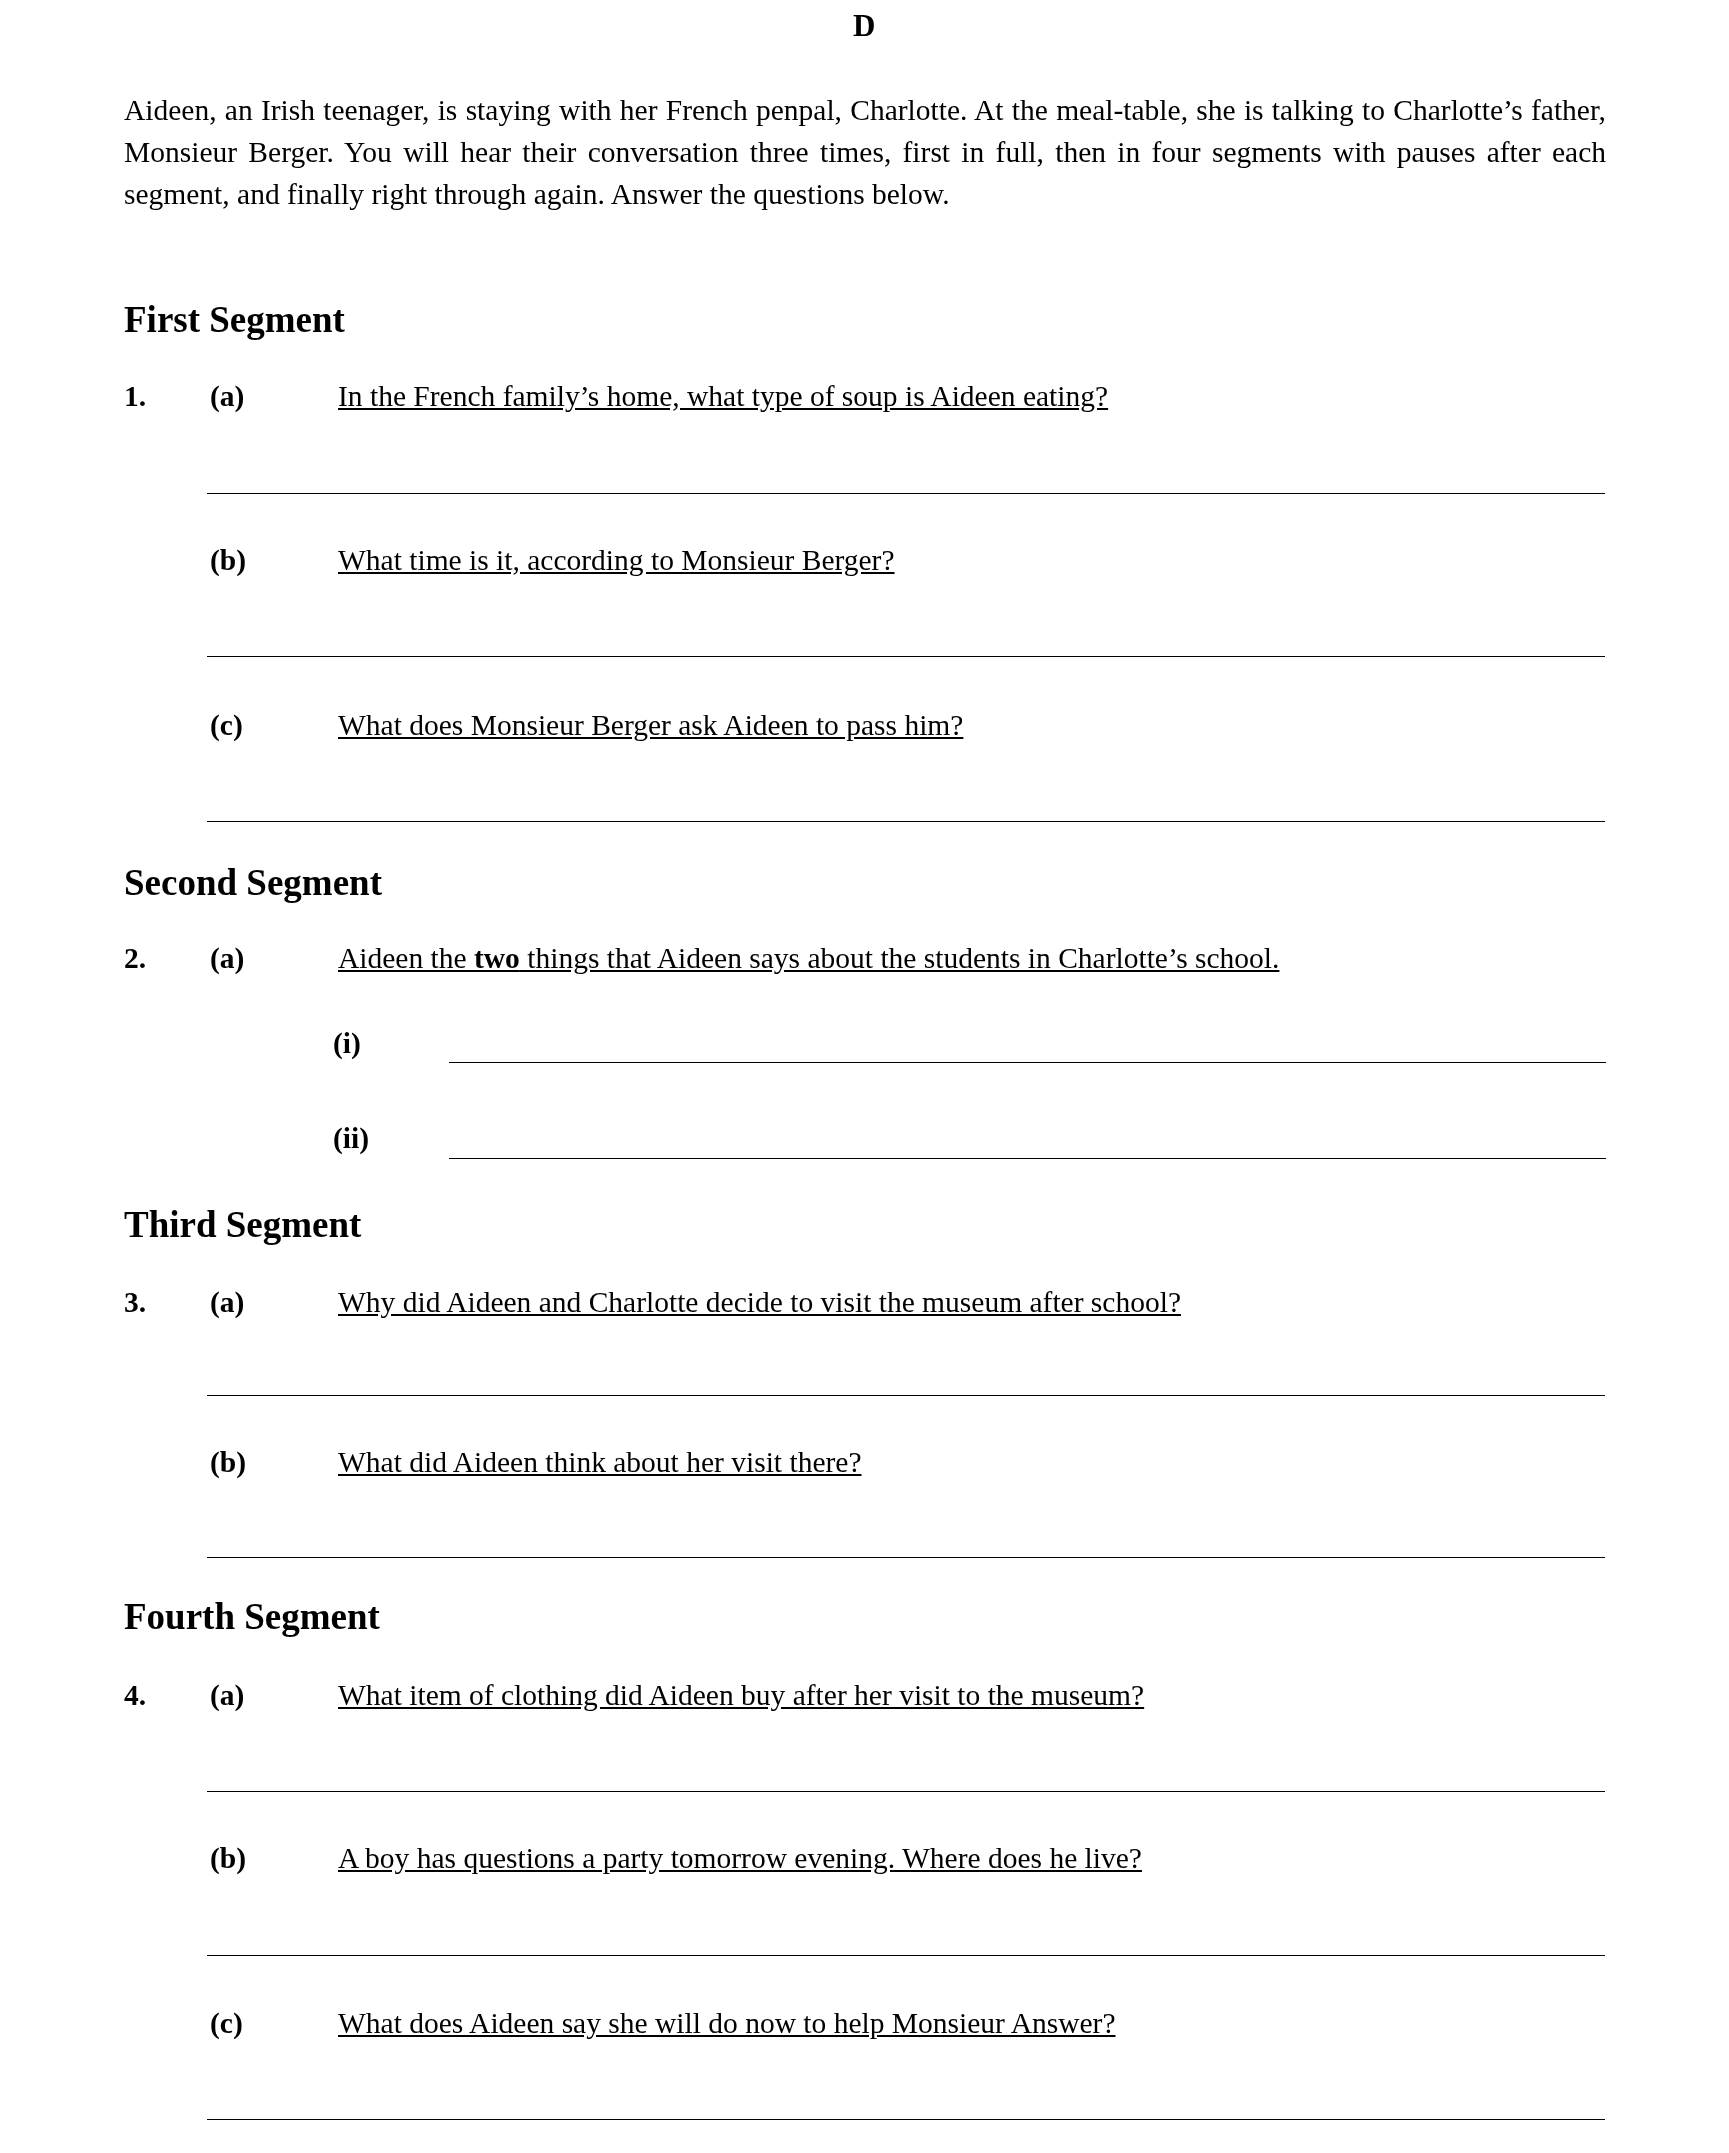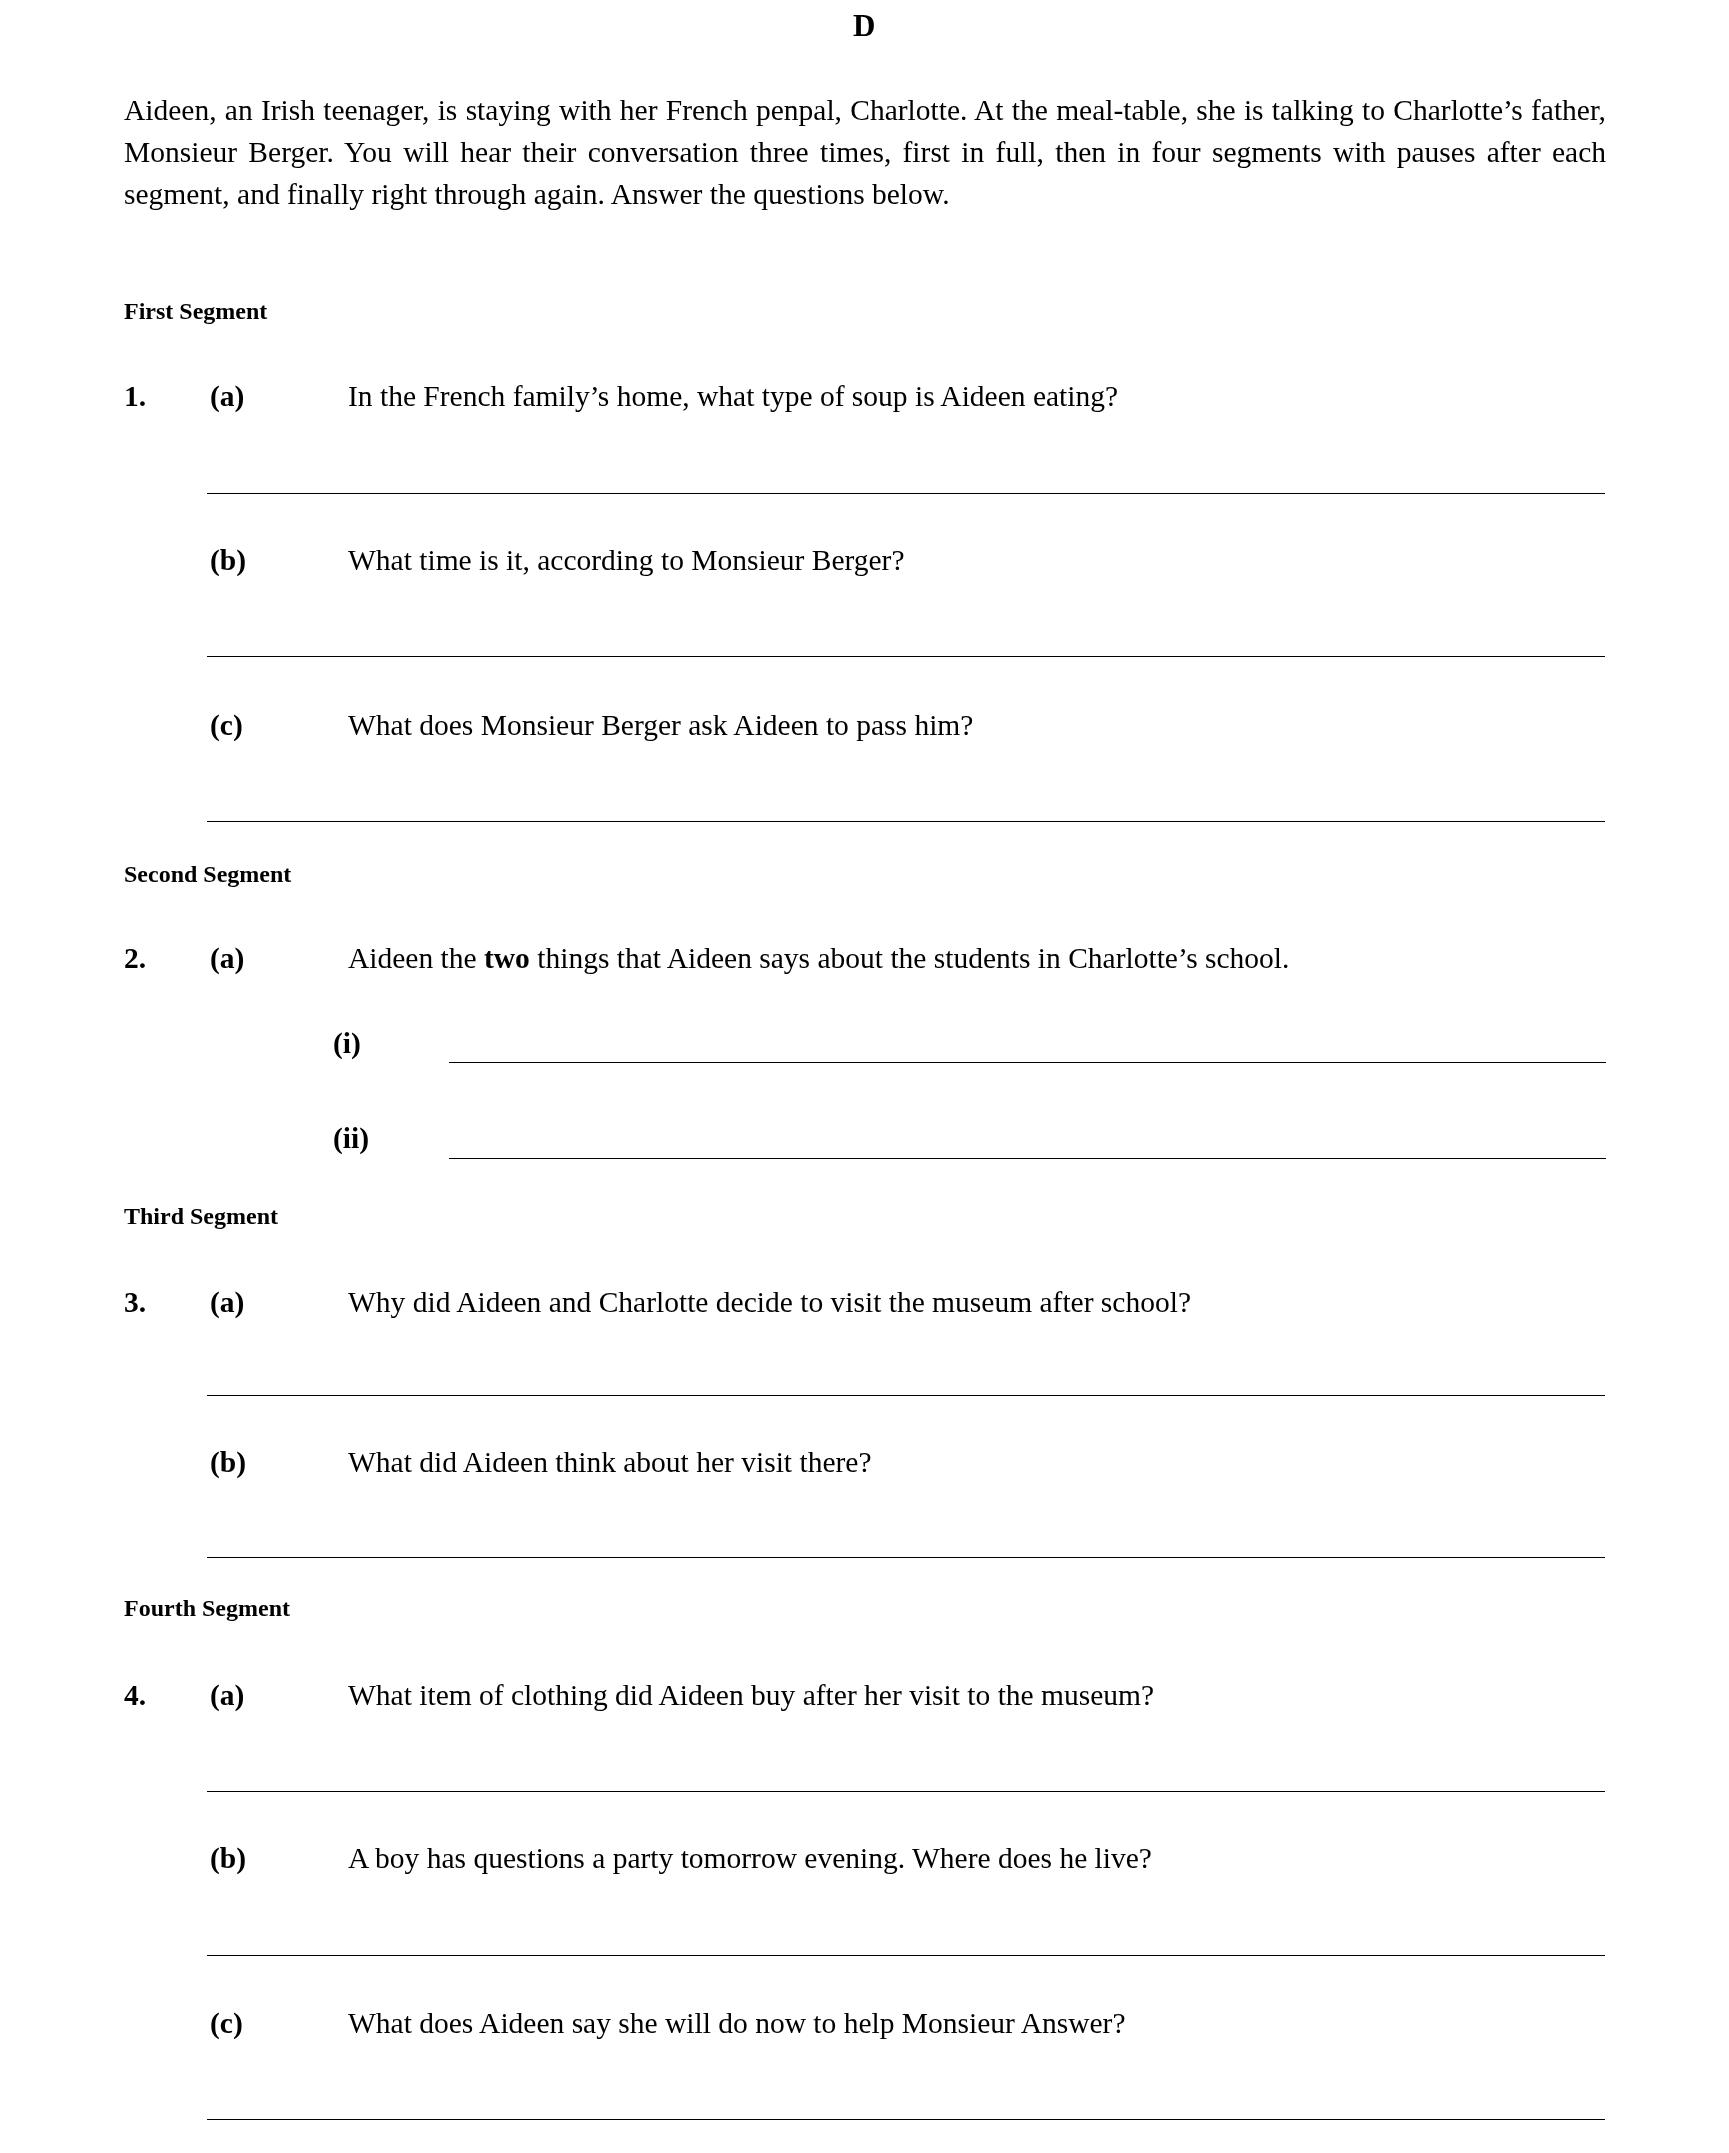--- a/index.html
+++ b/index.html
@@ -40,21 +40,21 @@
     line-height: 1.42;
     text-align: justify;
     text-justify: inter-word;
   }
   .intro b { font-weight: normal; }
 
   
   .segment-heading {
     position: absolute;
     left: 124px;
-    font-size: 24px;
+    font-size: 37px;
     font-weight: bold;
     white-space: nowrap;
   }
 
   
   .qrow {
     position: absolute;
     left: 124px;
     width: 1484px;
     font-size: 29.5px;
@@ -69,23 +69,24 @@
   }
   .qlet {
     position: absolute;
     left: 86px;
     top: 0;
     width: 105px;
     font-weight: bold;
   }
   .qtext {
     position: absolute;
-    left: 224px;
+    left: 214px;
     top: 0;
     white-space: nowrap;
+    text-decoration: underline;
   }
   .qtext b { font-weight: bold; }
 
   
   .romanrow {
     position: absolute;
     left: 333px;
     font-size: 29.5px;
     white-space: nowrap;
   }

